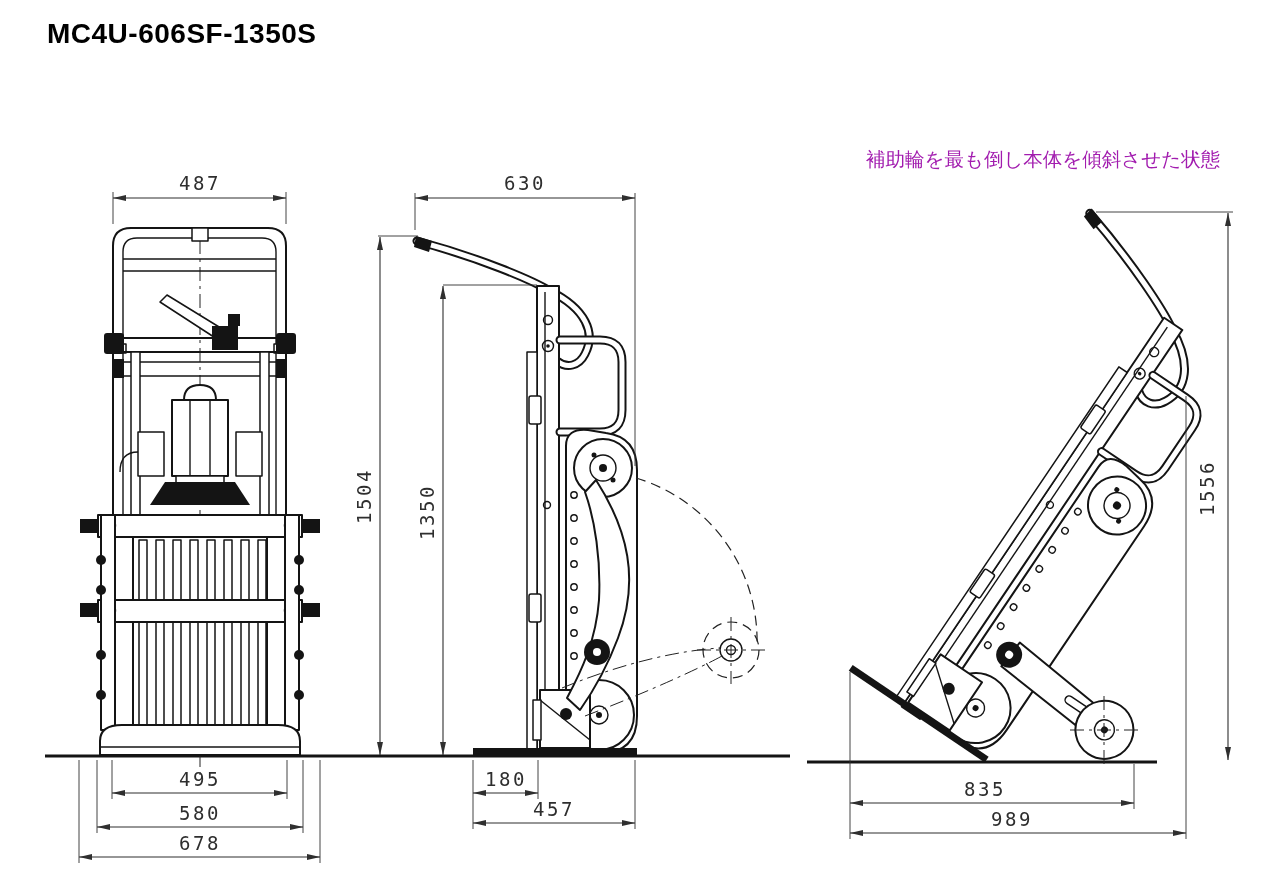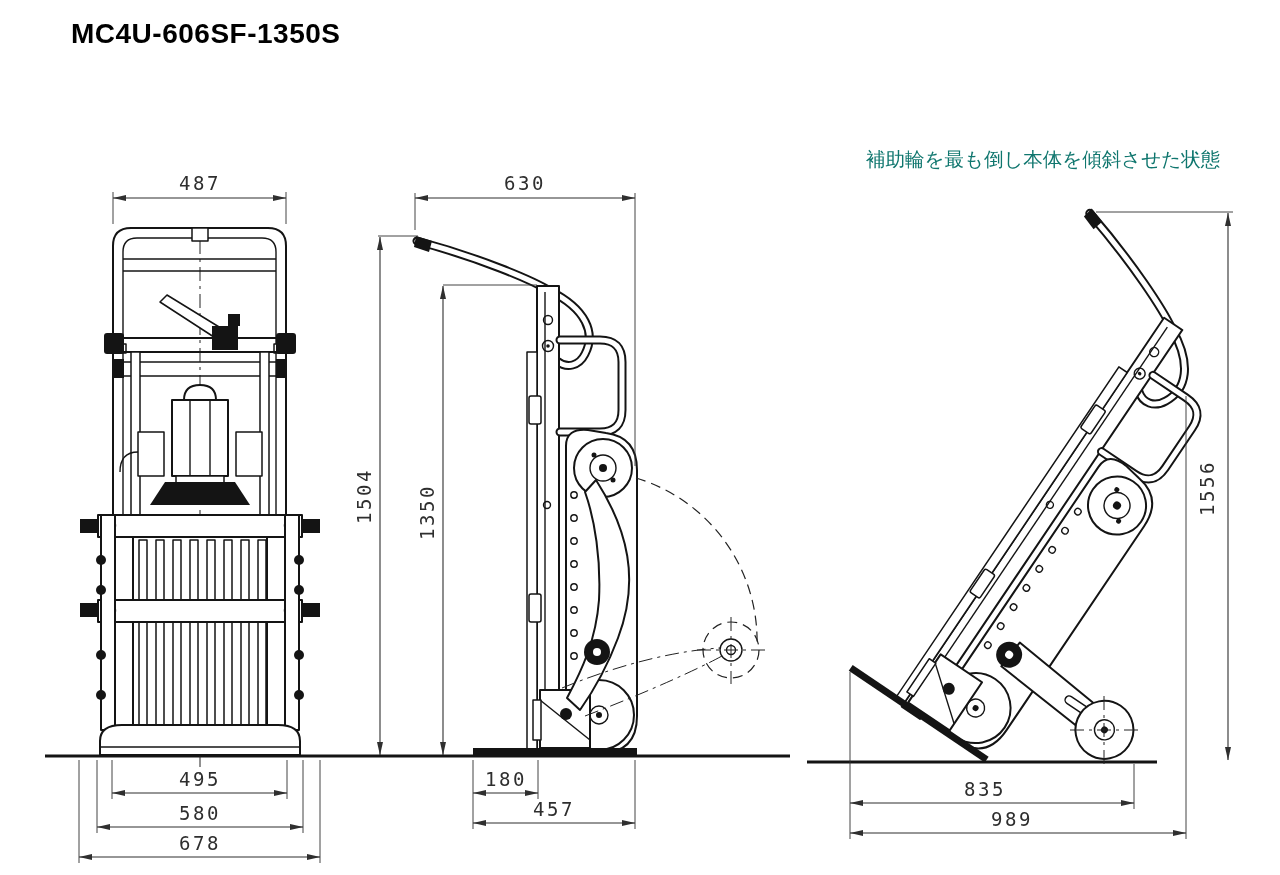--- a/index.html
+++ b/index.html
@@ -1,20 +1,20 @@
 <!DOCTYPE html>
 <html><head>
 <meta charset="utf-8">
 <style>
   html,body{margin:0;padding:0;background:#ffffff;}
   body{width:1280px;height:875px;position:relative;overflow:hidden;
        font-family:"Liberation Sans", sans-serif;}
   .page-title{position:absolute;left:47px;top:18px;font-size:28px;font-weight:700;
-       color:#000;letter-spacing:0.5px;margin-left:24px;}
-  .annotation{position:absolute;left:866px;top:146px;font-size:19.5px;color:#0f766e;
+       color:#000;letter-spacing:0.5px;}
+  .annotation{position:absolute;left:866px;top:146px;font-size:19.5px;color:#a21caf;
        font-family:Liberation Serif, serif;}
   svg{position:absolute;left:0;top:0;}
   
   .ol  {fill:#ffffff;stroke:#141414;stroke-width:2;stroke-linejoin:round;}
   .ol15{fill:#ffffff;stroke:#141414;stroke-width:1.5;stroke-linejoin:round;}
   .ln  {stroke:#141414;stroke-width:1.4;fill:none;}
   .ln2 {stroke:#141414;stroke-width:2;fill:none;}
   .thk {stroke:#141414;stroke-width:3.2;fill:none;}
   .blk {fill:#141414;stroke:none;}
   .tube{stroke:#141414;stroke-width:9;fill:none;stroke-linecap:round;}

